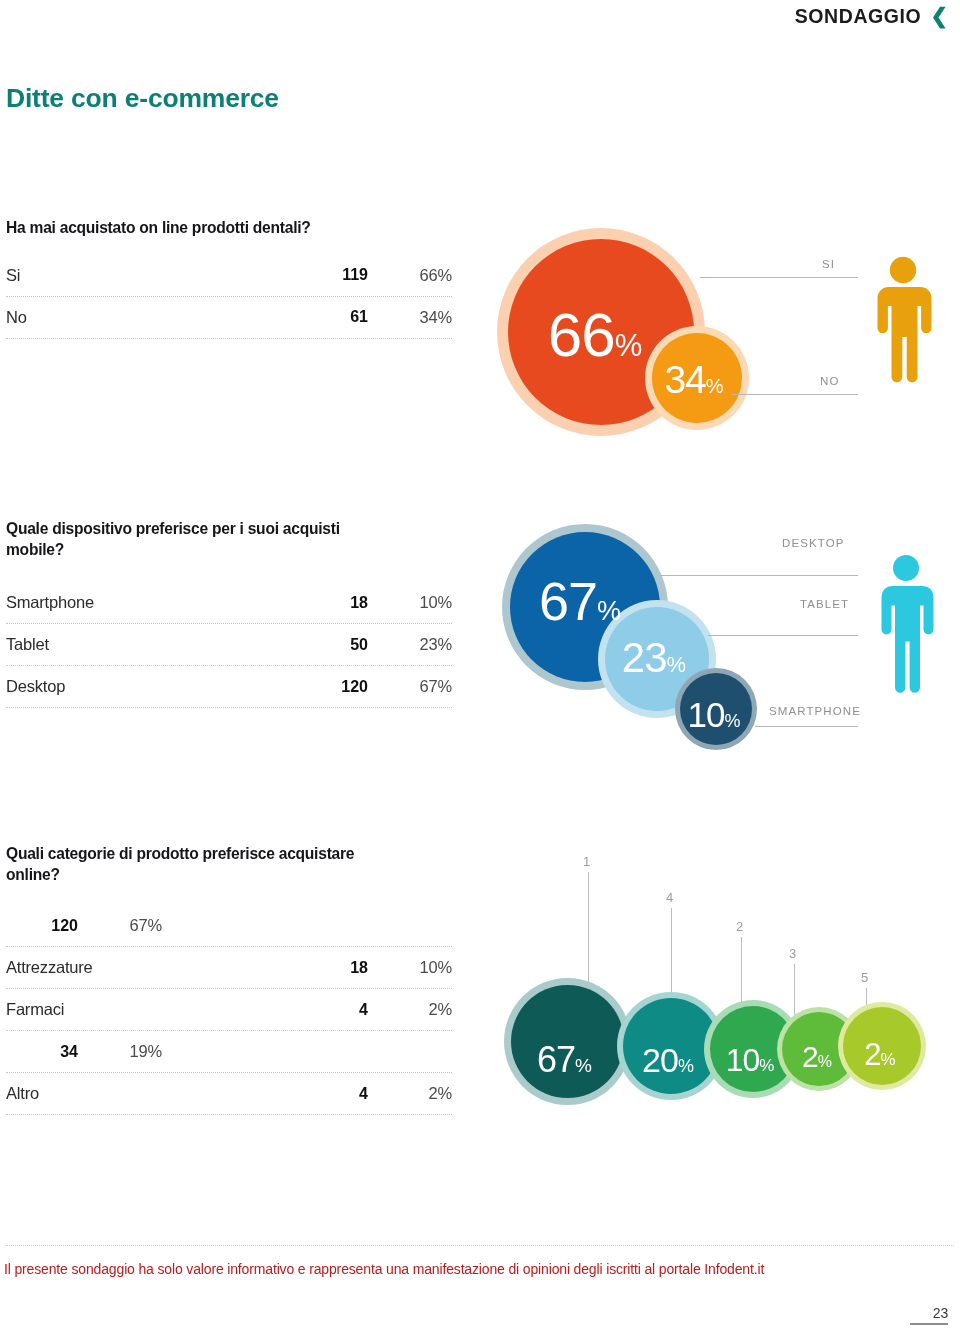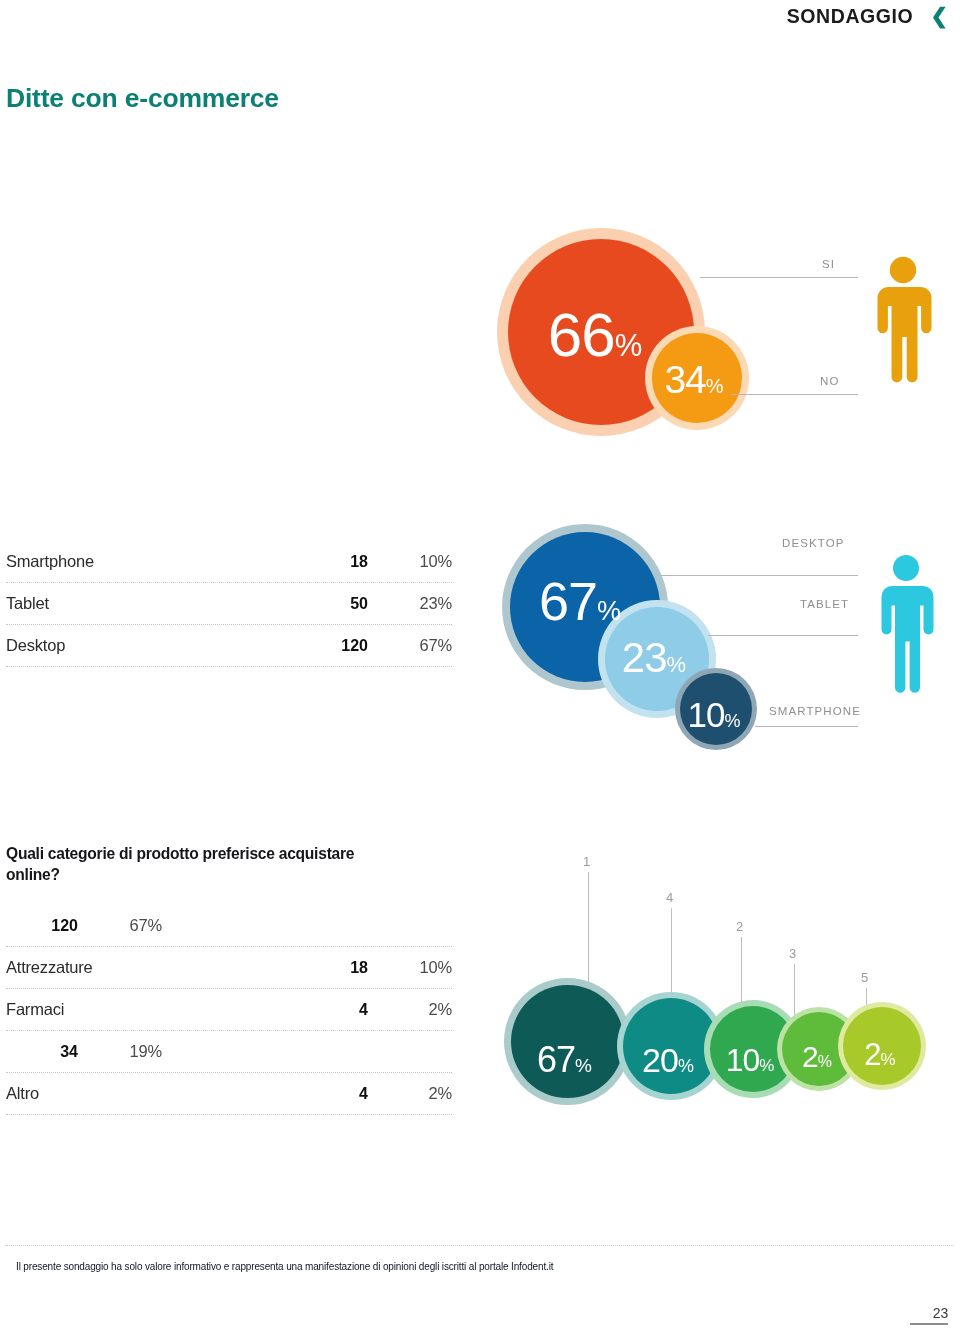--- a/index.html
+++ b/index.html
@@ -15,21 +15,21 @@
     height: 1339px;
     overflow: hidden;
   }
 
   
   .kicker {
     position: absolute;
     top: 5px; right: 12px;
     display: flex;
     align-items: center;
-    gap: 17px;
+    gap: 9px;
   }
   .kicker-text {
     font-size: 19.5px;
     font-weight: bold;
     letter-spacing: 0.6px;
     color: #1b1b1b;
   }
   .kicker-chevron {
     font-size: 21px;
     line-height: 1;
@@ -165,25 +165,25 @@
   
   .footer-rule {
     position: absolute;
     left: 6px; right: 6px;
     top: 1245px;
     height: 1px;
     border-top: 1px dotted #cfcfcf;
   }
   .footer-note {
     position: absolute;
-    left: 16px;
+    left: 4px;
     top: 1261px;
-    font-size: 10px;
-    font-weight: 300;
-    color: #0f172a;
+    font-size: 14px;
+    font-weight: 300;
+    color: #b91c1c;
     letter-spacing: -0.15px;
   }
   .page-num {
     position: absolute;
     right: 12px;
     top: 1305px;
     text-align: right;
   }
   .page-num .n {
     font-size: 14px;
@@ -206,20 +206,35 @@
 
   <div class="kicker">
     <span class="kicker-text">SONDAGGIO</span>
     <span class="kicker-chevron">❮</span>
   </div>
 
   <div class="title-block">
     <div class="title-main">Ditte con e-commerce</div>
   </div>
 
+  <div class="qblock" style="top:218px;">
+    <div class="qtitle">Ha mai acquistato on line prodotti dentali?</div>
+    <div class="rows">
+      <div class="row">
+        <span class="row-label">Si</span>
+        <span class="row-count">119</span>
+        <span class="row-pct">66%</span>
+      </div>
+      <div class="row">
+        <span class="row-label">No</span>
+        <span class="row-count">61</span>
+        <span class="row-pct">34%</span>
+      </div>
+    </div>
+  </div>
 
   <div class="chart" style="left:0; top:0; width:960px; height:1339px; pointer-events:none;">
 
     <div class="bubble" style="left:497px; top:228px; width:208px; height:208px;">
       <div class="ring" style="background:#fbd0b0;"></div>
       <div class="core" style="left:11px; top:11px; width:186px; height:186px; background:#e64a1e;"></div>
       <div class="val" style="font-size:62px; transform:translate(-6px,2px);">
         <span>66</span>
         <span class="pct" style="font-size:31px;">%</span>
       </div>
@@ -240,20 +255,21 @@
     <div class="leader" style="left:731px; top:394px; width:127px;"></div>
     <div class="leader-label" style="left:820px; top:375px;">NO</div>
 
     <svg class="figure" style="left:872px; top:256px;" width="62" height="130" viewBox="0 0 62 130">
       <circle cx="31" cy="14" r="13.2" fill="#e8a00c"></circle>
       <path d="M13.5,31 h35 a11,11 0 0 1 11,11 v30 a5.2,5.2 0 0 1 -10.4,0 v-22 h-3.6 v71 a5.4,5.4 0 0 1 -10.8,0 v-40 h-4.4 v40 a5.4,5.4 0 0 1 -10.8,0 v-71 h-3.6 v22 a5.2,5.2 0 0 1 -10.4,0 v-30 a11,11 0 0 1 11,-11 z" fill="#e8a00c"></path>
     </svg>
   </div>
 
   <div class="qblock" style="top:519px;">
+    <div class="qtitle" style="width:390px;">Quale dispositivo preferisce per i suoi acquisti mobile?</div>
     <div class="rows" style="margin-top:22px;">
       <div class="row">
         <span class="row-label">Smartphone</span>
         <span class="row-count">18</span>
         <span class="row-pct">10%</span>
       </div>
       <div class="row">
         <span class="row-label">Tablet</span>
         <span class="row-count">50</span>
         <span class="row-pct">23%</span>

